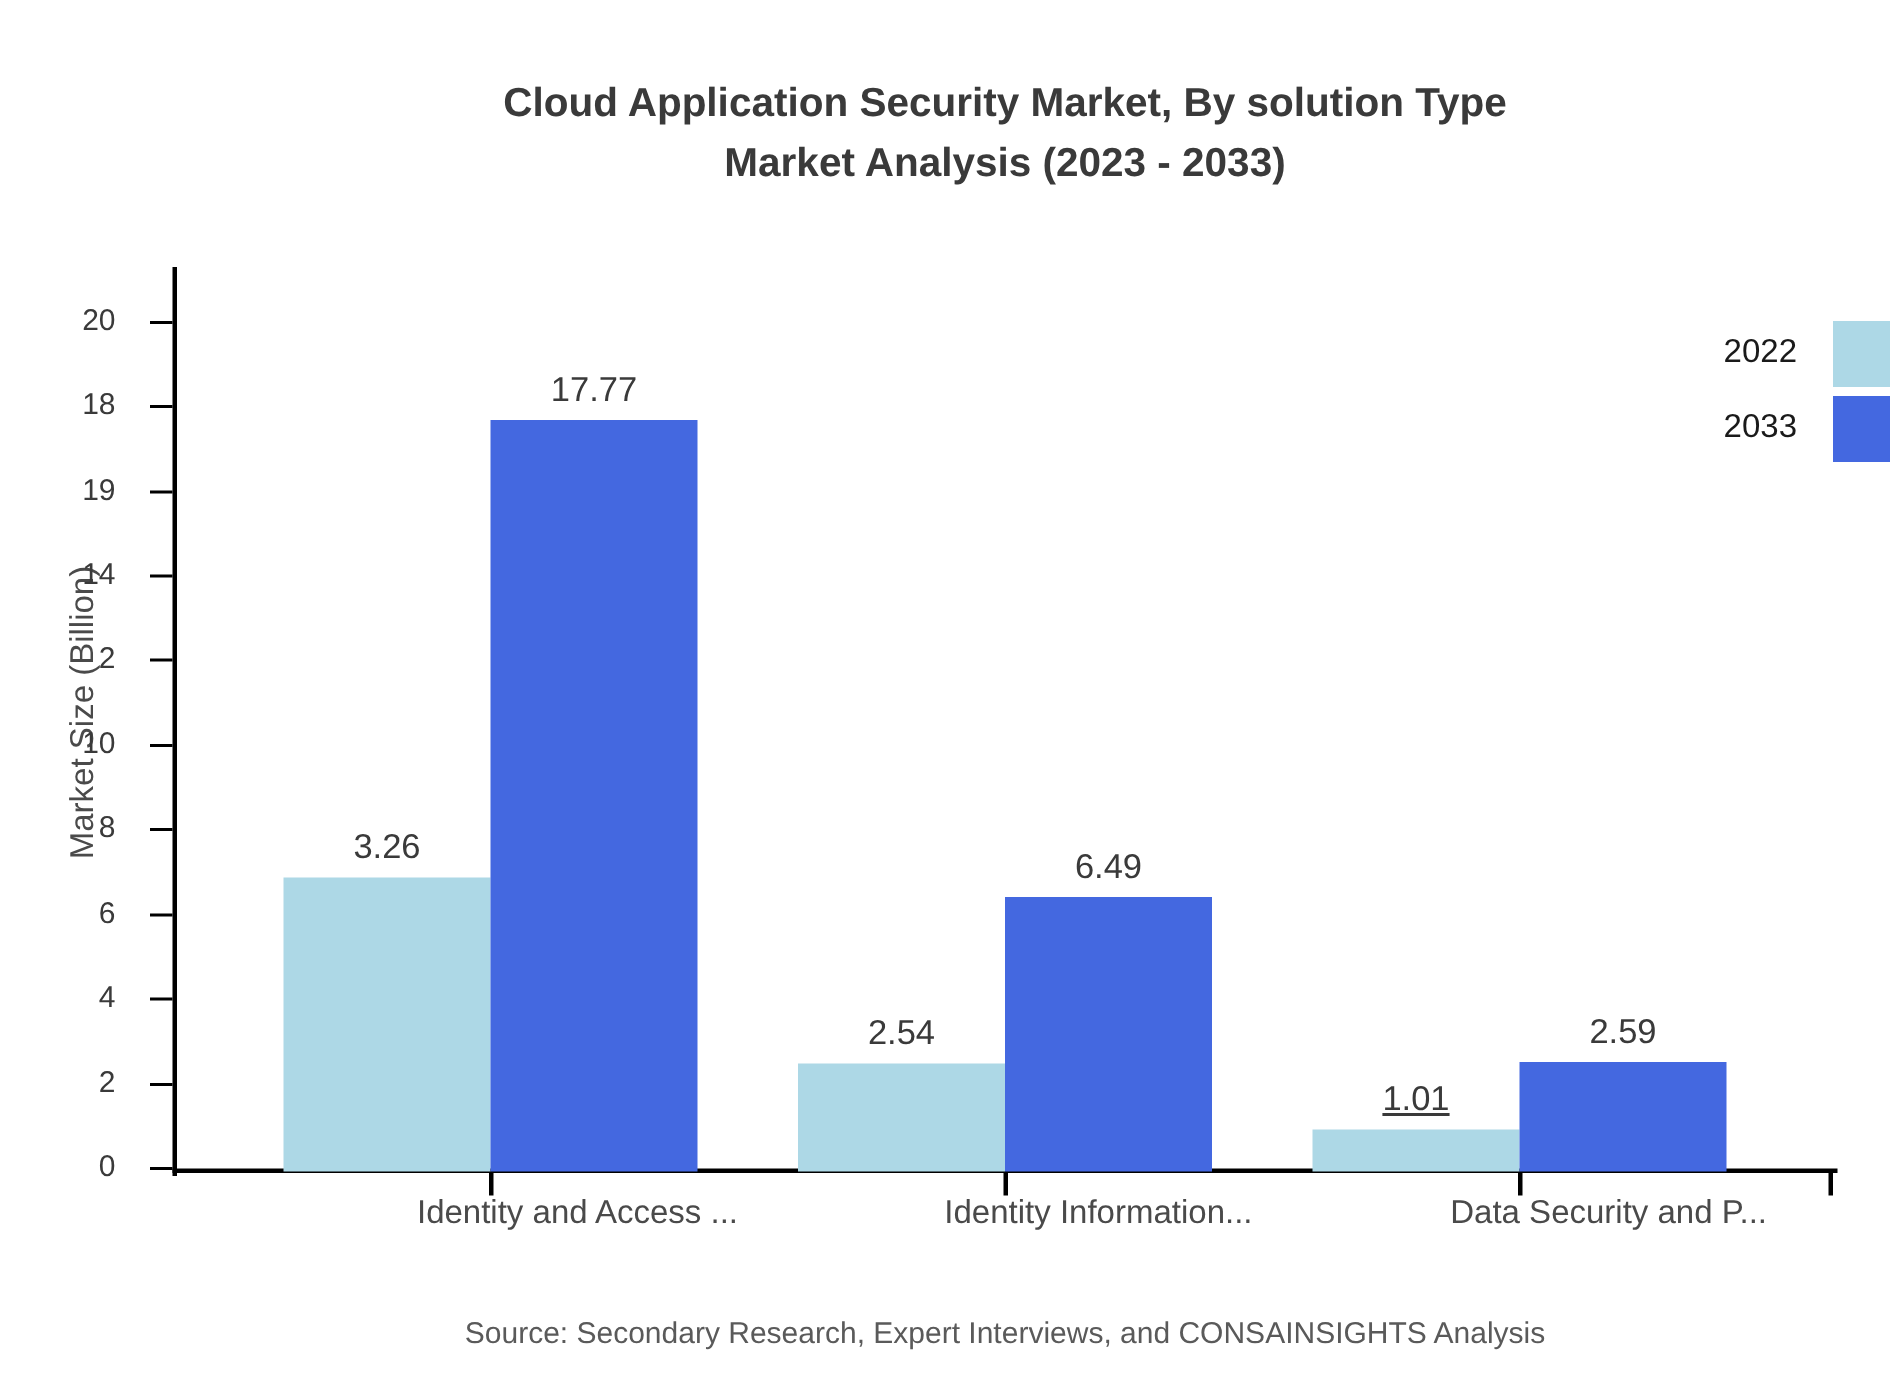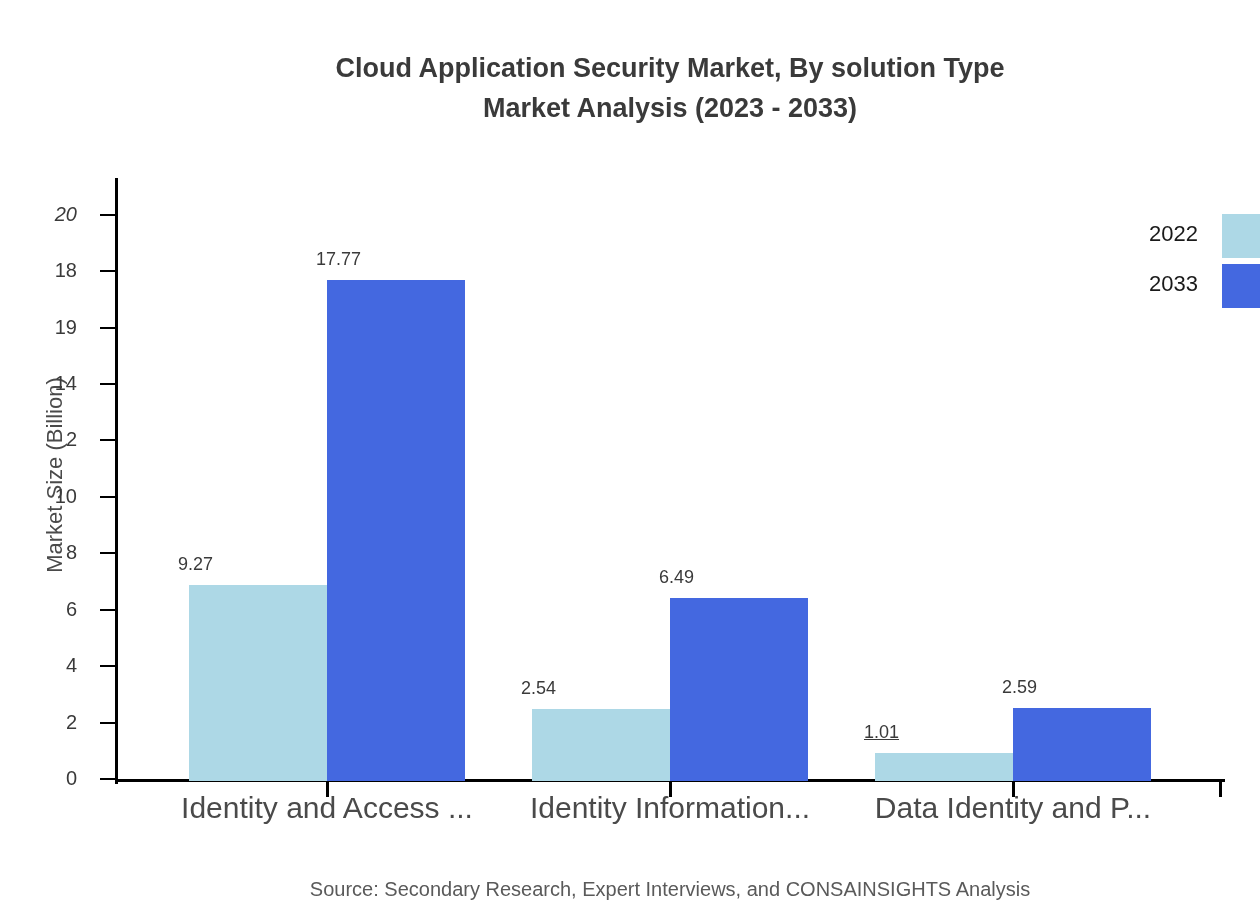--- a/index.html
+++ b/index.html
@@ -80,22 +80,22 @@
     position: absolute;
     top: 782px;
     width: 3px;
     height: 15px;
     background: #000000;
   }
   .x-tick-label {
     position: absolute;
     top: 795px;
     width: 330px;
-    text-align: center;
-    font-size: 30px;
+    text-align: right;
+    font-size: 22px;
     color: #4a4a4a;
     line-height: 26px;
     white-space: nowrap;
   }
 
   
   #y-axis-title {
     position: absolute;
     left: -255px;
     top: 462px;
@@ -116,22 +116,22 @@
   .bar-wrap {
     position: absolute;
     left: 115px;
     top: 178px;
     width: 1110px;
     height: 603px;
   }
   .bar-label {
     position: absolute;
     width: 160px;
-    text-align: left;
-    font-size: 18px;
+    text-align: center;
+    font-size: 23px;
     color: #3a3a3a;
     line-height: 24px;
     white-space: nowrap;
   }
 
   
   #legend {
     position: absolute;
     left: 1120px;
     top: 214px;
@@ -200,35 +200,35 @@
     <div class="y-tick-label" style="top: 485.84px;">10</div>
     <div class="y-tick" style="top: 439.408px;"></div>
     <div class="y-tick-label" style="top: 429.408px;">2</div>
     <div class="y-tick" style="top: 382.977px;"></div>
     <div class="y-tick-label" style="top: 372.977px;">14</div>
     <div class="y-tick" style="top: 326.545px;"></div>
     <div class="y-tick-label" style="top: 316.545px;">19</div>
     <div class="y-tick" style="top: 270.113px;"></div>
     <div class="y-tick-label" style="top: 260.113px;">18</div>
     <div class="y-tick" style="top: 213.681px;"></div>
-    <div class="y-tick-label" style="top: 203.681px; font-style: italic;">20</div>
+    <div class="y-tick-label" style="top: 203.681px;">20</div>
   </div>
 <div id="x-ticks">
     <div class="x-tick" style="left: 326px;"></div>
     <div class="x-tick-label" style="left: 162px;">Identity and Access ...</div>
     <div class="x-tick" style="left: 669px;"></div>
     <div class="x-tick-label" style="left: 505px;">Identity Information...</div>
     <div class="x-tick" style="left: 1012px;"></div>
-    <div class="x-tick-label" style="left: 848px;">Data Identity and P...</div>
+    <div class="x-tick-label" style="left: 848px;">Data Security and P...</div>
     <div class="x-tick-end" style="left: 1219px;"></div>
   </div>
 
 <div class="bar-wrap" id="bars">
     <div class="bar" title="2023: 6.95" style="left: 74px; width: 138px; height: 196.101px; background: rgb(173, 216, 230);"></div>
-    <div class="bar-label" style="left: 63px; top: 373.899px;">9.27</div>
+    <div class="bar-label" style="left: 63px; top: 373.899px;">3.26</div>
     <div class="bar" title="2023: 2.54" style="left: 417px; width: 138px; height: 71.6685px; background: rgb(173, 216, 230);"></div>
     <div class="bar-label" style="left: 406px; top: 498.331px;">2.54</div>
     <div class="bar" title="2023: 1.01" style="left: 760px; width: 138px; height: 28.4981px; background: rgb(173, 216, 230);"></div>
     <div class="bar-label" style="left: 749px; top: 541.502px; text-decoration: underline;">1.01</div>
     <div class="bar" title="2033: 17.77" style="left: 212px; width: 138px; height: 501.398px; background: rgb(68, 104, 224);"></div>
     <div class="bar-label" style="left: 201px; top: 68.6023px;">17.77</div>
     <div class="bar" title="2033: 6.49" style="left: 555px; width: 138px; height: 183.122px; background: rgb(68, 104, 224);"></div>
     <div class="bar-label" style="left: 544px; top: 386.878px;">6.49</div>
     <div class="bar" title="2033: 2.59" style="left: 898px; width: 138px; height: 73.0793px; background: rgb(68, 104, 224);"></div>
     <div class="bar-label" style="left: 887px; top: 496.921px;">2.59</div>

